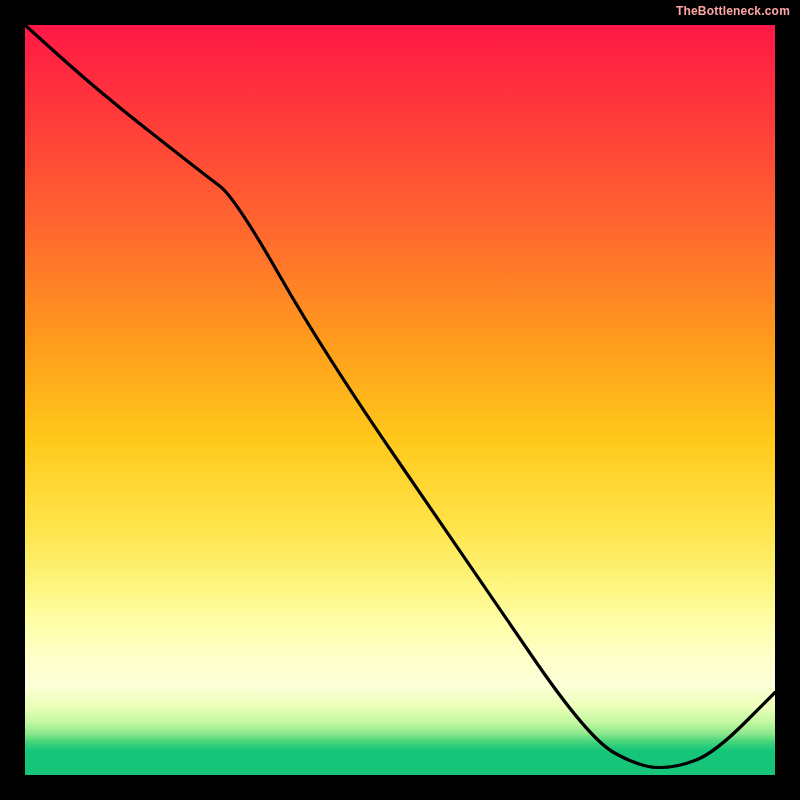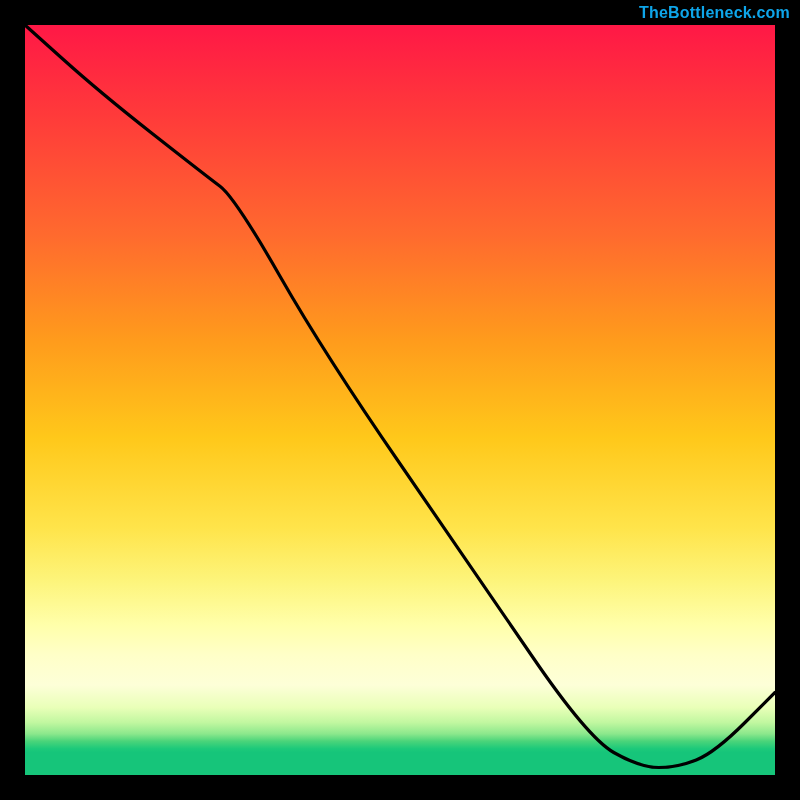--- a/index.html
+++ b/index.html
@@ -14,22 +14,22 @@
   .wrap {
     position: relative;
     width: 800px;
     height: 800px;
     background: #000;
   }
   .watermark {
     position: absolute;
     top: 4px;
     right: 10px;
-    color: #0ea5e9;
-    font-size: 16px;
+    color: #fca5a5;
+    font-size: 12px;
     font-weight: 600;
     letter-spacing: 0.2px;
     z-index: 50;
   }
   .plot-area {
     position: absolute;
     left: 25px;
     top: 25px;
     width: 750px;
     height: 750px;

